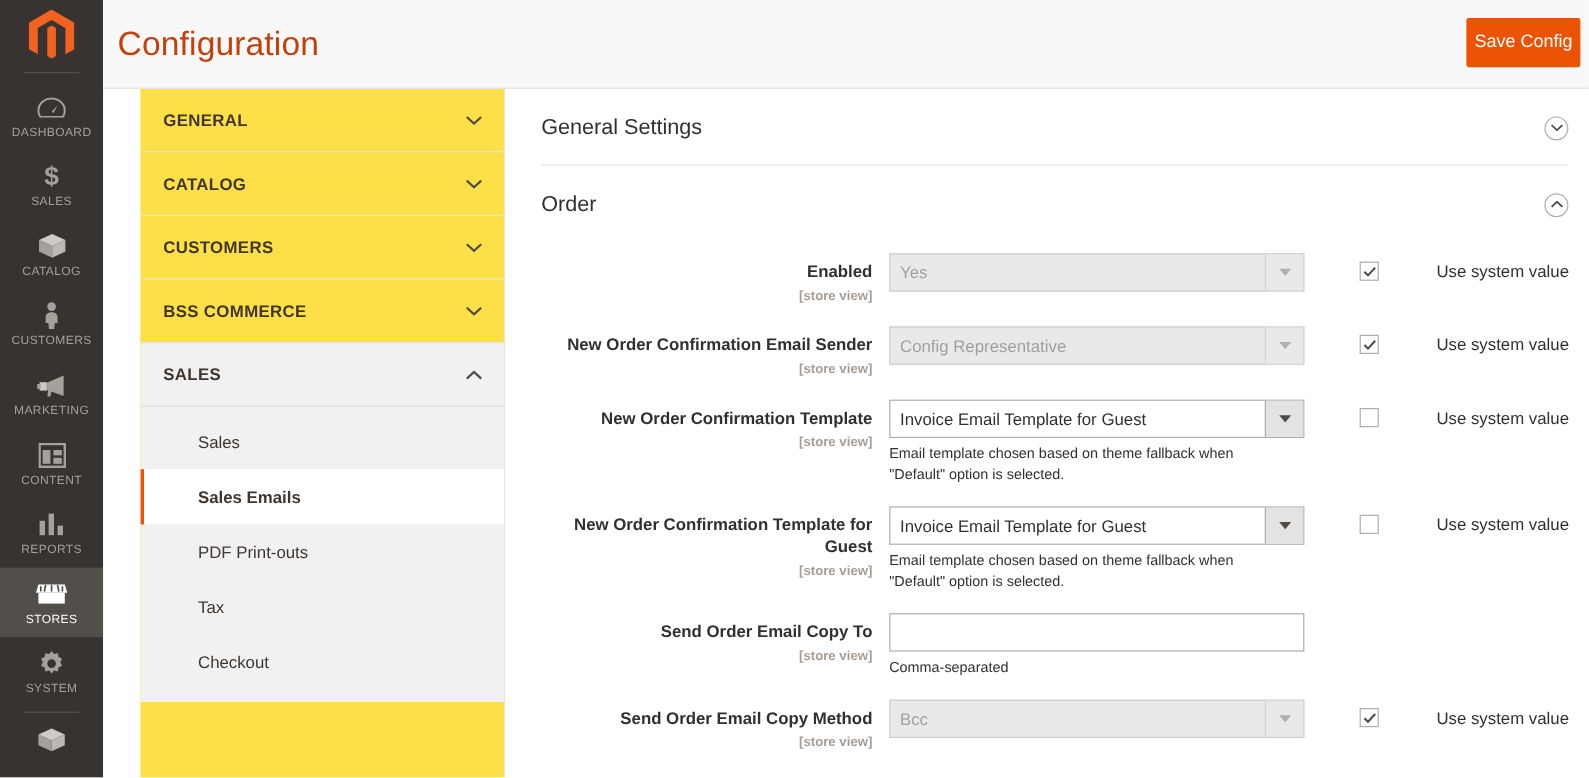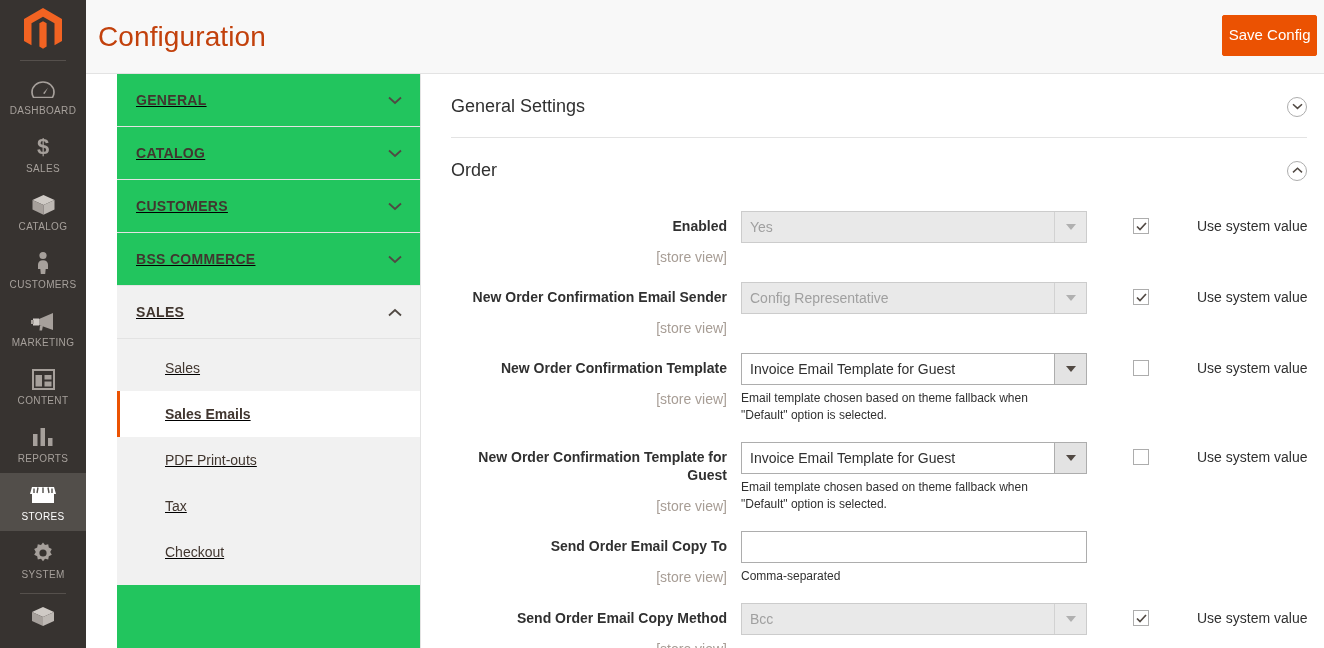--- a/index.html
+++ b/index.html
@@ -74,24 +74,23 @@
     cursor: pointer; border-radius: 2px;
     line-height: 16px;
   }
 
   .body-row { display: flex; height: 574px; }
 
   
   .config-nav {
     width: 304px; min-width: 304px;
     margin-left: 31px;
-    background: #22c55e;
+    background: #fde047;
     border-right: 1px solid #e3e3e3;
     overflow: hidden;
-    text-decoration: underline;
   }
   .cfg-section {
     border-bottom: 1px solid #e3e3e3;
     position: relative;
     cursor: pointer;
   }
   .cfg-section-head {
     padding: 18px 18px 18px 19px;
     display: flex; align-items: center; justify-content: space-between;
     font-size: 14px; font-weight: 700; color: #41362f;
@@ -145,22 +144,22 @@
     display: flex; align-items: flex-start;
     margin-bottom: 18px;
   }
   .field-label {
     width: 290px; min-width: 290px;
     text-align: right; padding: 6px 14px 0 0;
     font-size: 14px; font-weight: 700; color: #303030;
     line-height: 18px;
   }
   .scope-note {
-    display: block; font-size: 14px; font-weight: 400;
-    color: #a79d95; line-height: 14px; margin-top: 15px;
+    display: block; font-size: 11px; font-weight: 700;
+    color: #a79d95; line-height: 14px; margin-top: 5px;
   }
   .field-control { width: 346px; min-width: 346px; }
 
   .sel {
     position: relative; width: 346px; height: 32px;
     border: 1px solid #adadad; background: #ffffff;
     display: flex; align-items: center;
     font-size: 14px; color: #303030;
     cursor: pointer;
   }

